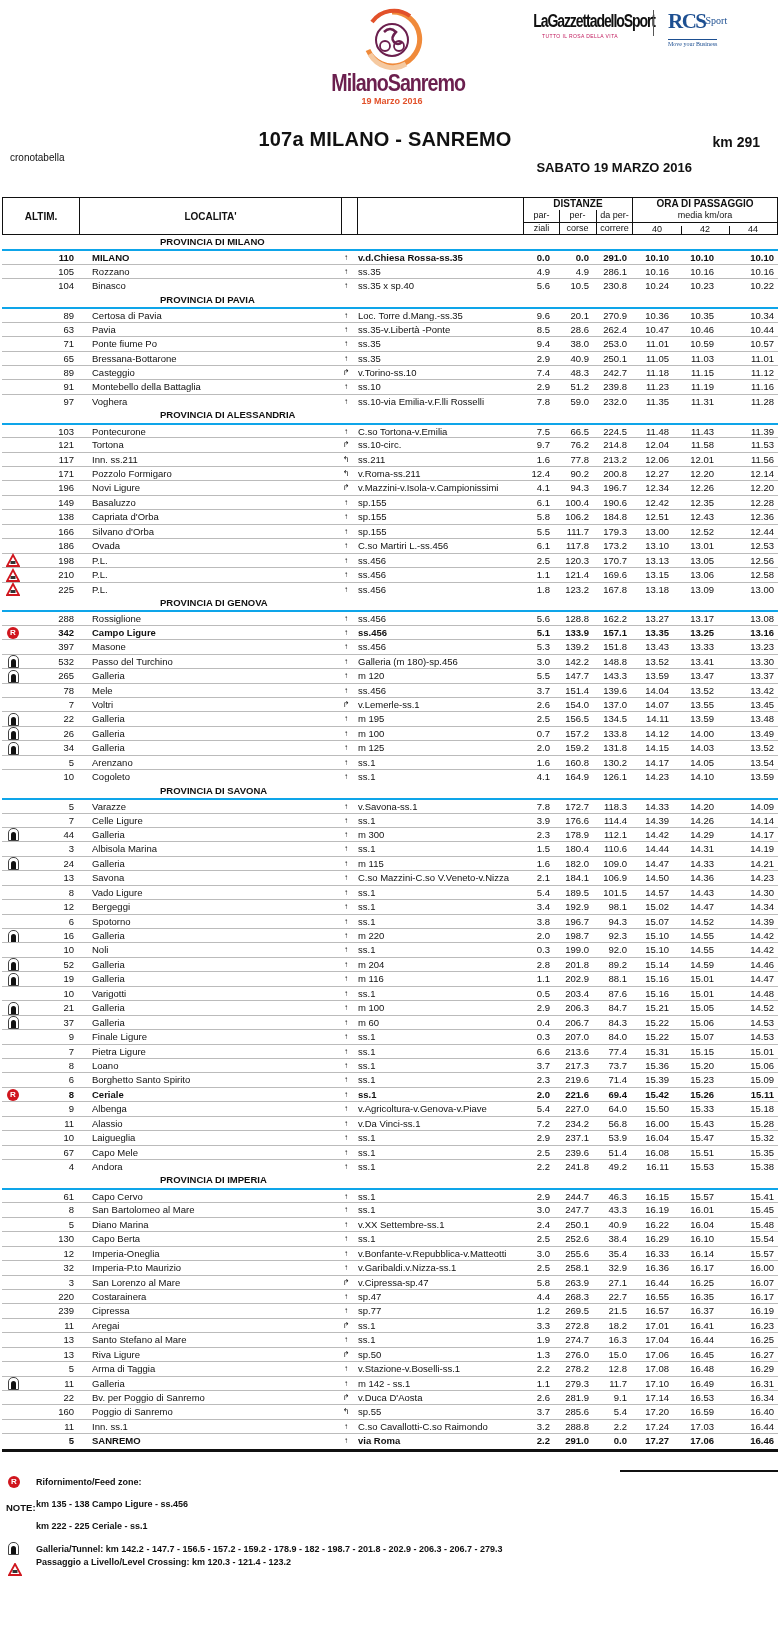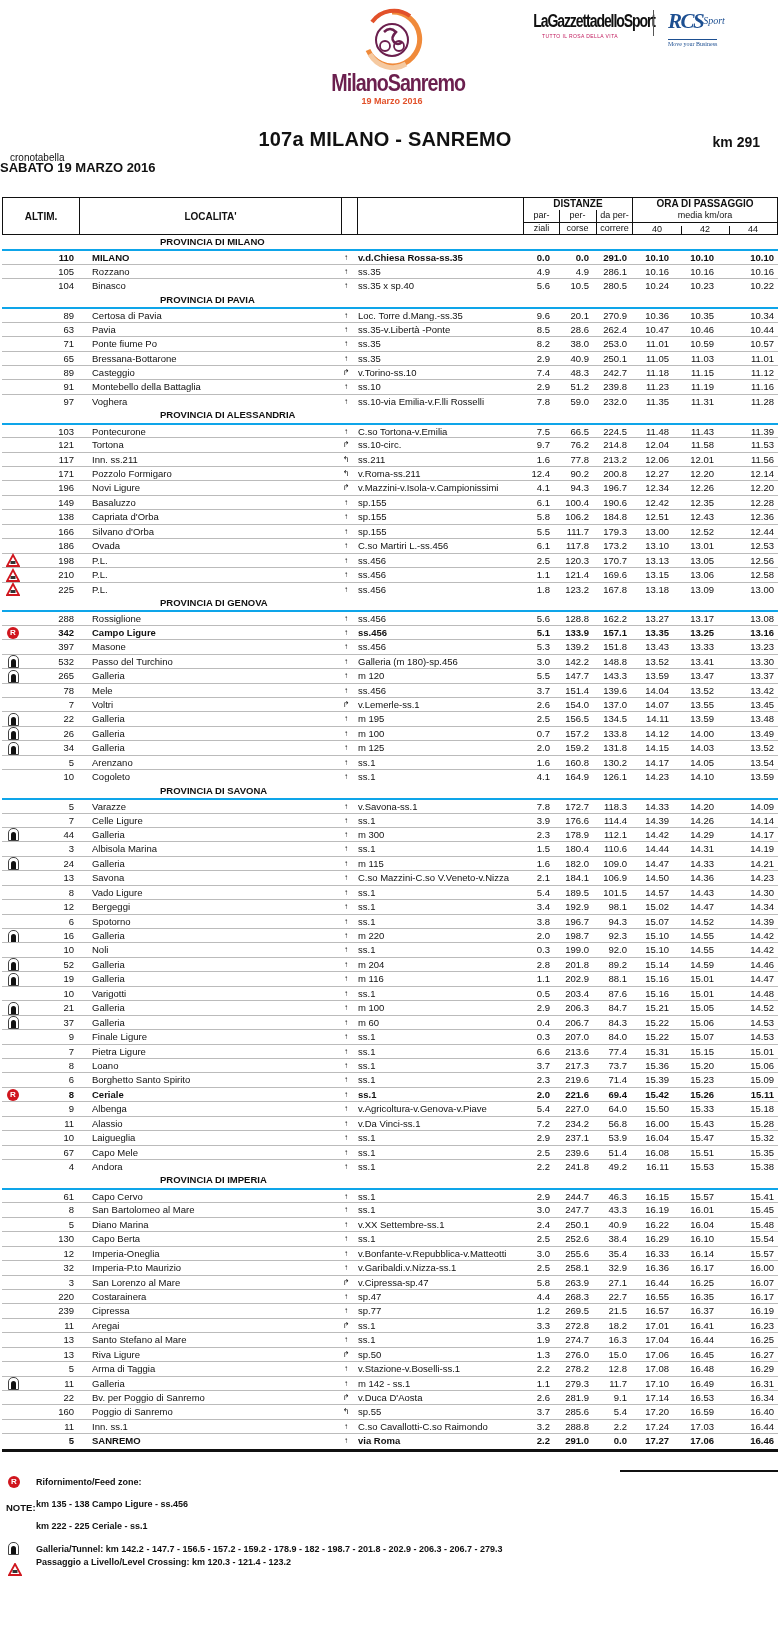--- a/index.html
+++ b/index.html
@@ -10,28 +10,28 @@
   .logo-ms { position: absolute; left: 318px; top: 8px; width: 148px; height: 98px; text-align: center; }
   .logo-ms svg { display: block; margin: 0 auto; }
   .logo-ms .ms-name { font-family: "Liberation Sans Narrow", "Liberation Sans", sans-serif; font-weight: bold; font-size: 24px; color: #6b1f4e; letter-spacing: -1.2px; transform: scaleX(0.82); line-height: 22px; margin-top: 2px; }
   .logo-ms .ms-date { font-size: 9px; color: #e2512a; font-weight: bold; margin-top: 2px; }
 
   .logo-gazzetta { position: absolute; left: 520px; top: 12px; width: 120px; text-align: center; }
   .logo-gazzetta .gz-name { font-weight: bold; font-size: 18px; letter-spacing: -1.4px; transform: scaleX(0.78); transform-origin: center; white-space: nowrap; color: #111; line-height: 18px; }
   .logo-gazzetta .gz-tag { font-size: 5px; color: #c0185b; margin-top: 3px; letter-spacing: 0.4px; }
   .logo-divider { position: absolute; left: 653px; top: 10px; width: 1px; height: 26px; background: #555; }
   .logo-rcs { position: absolute; left: 668px; top: 10px; width: 70px; }
-  .logo-rcs .rcs-name { font-family: "Liberation Serif", serif; font-size: 21px; font-weight: bold; color: #1d4f91; letter-spacing: -1.5px; line-height: 22px; font-style: italic; }
+  .logo-rcs .rcs-name { font-family: "Liberation Serif", serif; font-size: 21px; font-weight: bold; color: #1d4f91; letter-spacing: -1.5px; line-height: 22px; }
   .logo-rcs .rcs-sport { font-family: "Liberation Serif", serif; font-size: 10px; color: #1d4f91; font-weight: normal; letter-spacing: 0; vertical-align: top; }
   .logo-rcs .rcs-tag { font-family: "Liberation Serif", serif; font-size: 6px; color: #1d4f91; border-top: 1px solid #1d4f91; display: inline-block; margin-top: 1px; padding-top: 1px; }
 
   .doc-type { position: absolute; left: 10px; top: 152px; font-size: 10px; color: #111; }
   .race-title { position: absolute; left: 0; width: 764px; top: 128px; text-align: center; font-size: 20px; font-weight: bold; letter-spacing: 0.2px; padding-left: 6px; }
   .race-km { position: absolute; right: 20px; top: 134px; font-size: 14px; font-weight: bold; }
-  .race-date { position: absolute; left: 0; width: 692px; top: 160px; text-align: left; font-size: 13px; font-weight: bold; }
+  .race-date { position: absolute; left: 0; width: 692px; top: 160px; text-align: right; font-size: 13px; font-weight: bold; }
 
   
   .tbl { position: absolute; left: 2px; top: 197px; width: 776px; }
   .thead { position: relative; height: 38px; border: 1.5px solid #111; border-bottom-width: 1.5px; font-weight: bold; }
   .thead .hc { position: absolute; top: 0; bottom: 0; border-right: 1px solid #111; }
   .thead .hc:last-child { border-right: none; }
   .h-altim { left: 0; width: 77px; display: flex; align-items: center; justify-content: center; font-size: 10px; }
   .h-loc { left: 77px; width: 262px; display: flex; align-items: center; justify-content: center; font-size: 10px; }
   .h-arrow { left: 339px; width: 16px; }
   .h-road { left: 355px; width: 166px; }
@@ -176,21 +176,21 @@
         <span class="c-t44">10.16</span>
       </div>
       <div class="row">
         <span class="c-icon"></span>
         <span class="c-alt">104</span>
         <span class="c-loc">Binasco</span>
         <span class="c-arr">↑</span>
         <span class="c-road">ss.35 x sp.40</span>
         <span class="c-parz">5.6</span>
         <span class="c-perc">10.5</span>
-        <span class="c-dap">280.5</span>
+        <span class="c-dap">230.8</span>
         <span class="c-t40">10.24</span>
         <span class="c-t42">10.23</span>
         <span class="c-t44">10.22</span>
       </div>
       <div class="prov">PROVINCIA DI PAVIA</div>
       <div class="row first">
         <span class="c-icon"></span>
         <span class="c-alt">89</span>
         <span class="c-loc">Certosa di Pavia</span>
         <span class="c-arr">↑</span>
@@ -214,21 +214,21 @@
         <span class="c-t40">10.47</span>
         <span class="c-t42">10.46</span>
         <span class="c-t44">10.44</span>
       </div>
       <div class="row">
         <span class="c-icon"></span>
         <span class="c-alt">71</span>
         <span class="c-loc">Ponte fiume Po</span>
         <span class="c-arr">↑</span>
         <span class="c-road">ss.35</span>
-        <span class="c-parz">8.2</span>
+        <span class="c-parz">9.4</span>
         <span class="c-perc">38.0</span>
         <span class="c-dap">253.0</span>
         <span class="c-t40">11.01</span>
         <span class="c-t42">10.59</span>
         <span class="c-t44">10.57</span>
       </div>
       <div class="row">
         <span class="c-icon"></span>
         <span class="c-alt">65</span>
         <span class="c-loc">Bressana-Bottarone</span>

